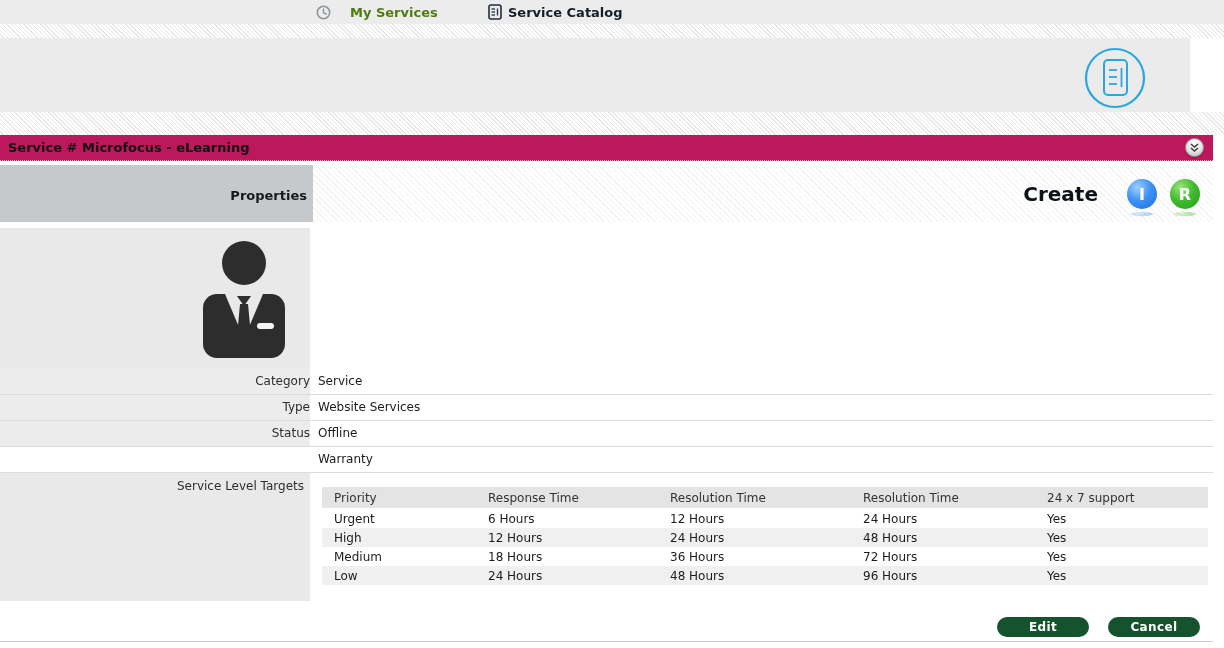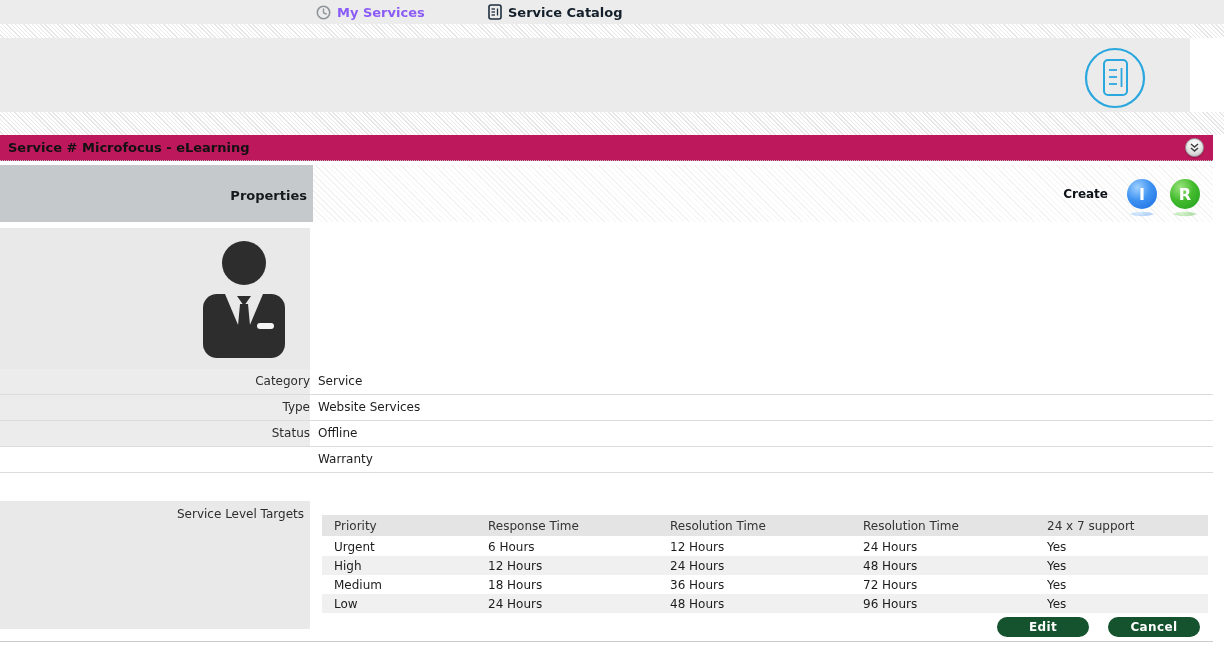--- a/index.html
+++ b/index.html
@@ -5,21 +5,21 @@
   * { margin: 0; padding: 0; box-sizing: border-box; }
   html, body { width: 1224px; height: 648px; background: #ffffff; overflow: hidden; }
   body { font-family: "DejaVu Sans", "Liberation Sans", sans-serif; position: relative; font-size: 12px; color: #222; }
 
   
   .tabbar { position: absolute; top: 0; left: 0; width: 1224px; height: 24px; background: #ececec; }
   .tab { position: absolute; top: 0; height: 24px; display: flex; align-items: center; gap: 6px; cursor: pointer; }
   .tab-myservices { left: 316px; }
   .tab-catalog { left: 488px; }
   .tab-label { font-weight: bold; font-size: 13px; }
-  .tab-myservices .tab-label { color: #8b5cf6; }
+  .tab-myservices .tab-label { color: #4d7c0f; margin-left: 13px; }
   .tab-catalog .tab-label { color: #131f2a; }
 
   
   .stripe-band { position: absolute; left: 0; width: 1224px;
     background: #fff repeating-linear-gradient(45deg, #ffffff 0 2px, #e7e7e7 2px 3px); }
   .stripe1 { top: 24px; height: 14px; }
   .stripe2 { top: 112px; height: 23px; }
 
   
   .headerblock { position: absolute; top: 38px; left: 0; width: 1190px; height: 74px; background: #ebebeb; }
@@ -33,21 +33,21 @@
     border: 1px solid #9a9a9a; background: radial-gradient(circle at 50% 30%, #ffffff 0%, #e3e3e3 55%, #b9b9b9 100%);
     display: flex; align-items: center; justify-content: center; cursor: pointer;
     box-shadow: 0 1px 1px rgba(0,0,0,.25); }
 
   
   .propsrow { position: absolute; top: 165px; left: 0; width: 1213px; height: 57px;
     background: #fff repeating-linear-gradient(45deg, #ffffff 0 3px, #f5f3f1 3px 4px); }
   .props-left { position: absolute; left: 0; top: 0; width: 313px; height: 57px; background: #c5c9cc; }
   .props-title { position: absolute; right: 6px; top: 23px; font-weight: bold; font-size: 13px; color: #15191c; }
   .create-area { position: absolute; right: 13px; top: 13px; height: 32px; display: flex; align-items: center; gap: 13px; }
-  .create-label { font-weight: bold; font-size: 12px; color: #0d1218; margin-right: 6px; }
+  .create-label { font-weight: bold; font-size: 20px; color: #0d1218; margin-right: 16px; }
   .round-btn { width: 30px; height: 30px; border-radius: 50%; border: none; cursor: pointer;
     color: #fff; font-weight: bold; font-size: 16px; font-family: "DejaVu Sans", sans-serif;
     display: flex; align-items: center; justify-content: center; position: relative; }
   .btn-incident { background: radial-gradient(circle at 35% 28%, #9fd0ff 0%, #3f93f2 45%, #1b6be0 100%); }
   .btn-request { background: radial-gradient(circle at 35% 28%, #9be47e 0%, #44bb2e 45%, #1ea01e 100%); }
   .round-btn::after { content: ""; position: absolute; left: 4px; right: 4px; bottom: -9px; height: 8px;
     border-radius: 50%; opacity: .35; filter: blur(1px); background: inherit; transform: scaleY(.55); }
 
   
   .avatar-row { position: absolute; top: 228px; left: 0; width: 1213px; height: 141px; background: #fff; }
@@ -55,21 +55,21 @@
   .avatar-icon { position: absolute; left: 194px; top: 8px; width: 100px; height: 126px; }
 
   
   .fields { position: absolute; top: 369px; left: 0; width: 1213px; }
   .frow { position: relative; width: 1213px; height: 26px; border-bottom: 1px solid #dcdcdc; background: #fff; }
   .flabel { position: absolute; left: 0; top: 0; width: 310px; height: 25px; background: #ececec;
     text-align: right; line-height: 25px; color: #2d2d2d; font-size: 12px; }
   .fvalue { position: absolute; left: 318px; top: 0; height: 25px; line-height: 25px; color: #1c1c1c; font-size: 12px; }
 
   
-  .slt-row { position: absolute; top: 473px; left: 0; width: 1213px; height: 129px; background: #fff; margin-top: 28px; }
+  .slt-row { position: absolute; top: 473px; left: 0; width: 1213px; height: 129px; background: #fff; }
   .slt-left { position: absolute; left: 0; top: 0; width: 310px; height: 128px; background: #e9e9e9; }
   .slt-label { position: absolute; right: 6px; top: 6px; color: #2d2d2d; font-size: 12px; }
   table.slt { position: absolute; left: 322px; top: 14px; width: 886px; border-collapse: collapse; table-layout: fixed; }
   table.slt th { background: #e4e4e4; height: 22px; font-weight: normal; text-align: left;
     padding-left: 12px; font-size: 12px; color: #333; border-bottom: 2px solid #ffffff; }
   table.slt td { height: 19px; padding-left: 12px; font-size: 12px; color: #1c1c1c; }
   table.slt tr.alt td { background: #f0f0f0; }
   .c1 { width: 154px; } .c2 { width: 182px; } .c3 { width: 193px; } .c4 { width: 184px; } .c5 { width: 173px; }
 
   

